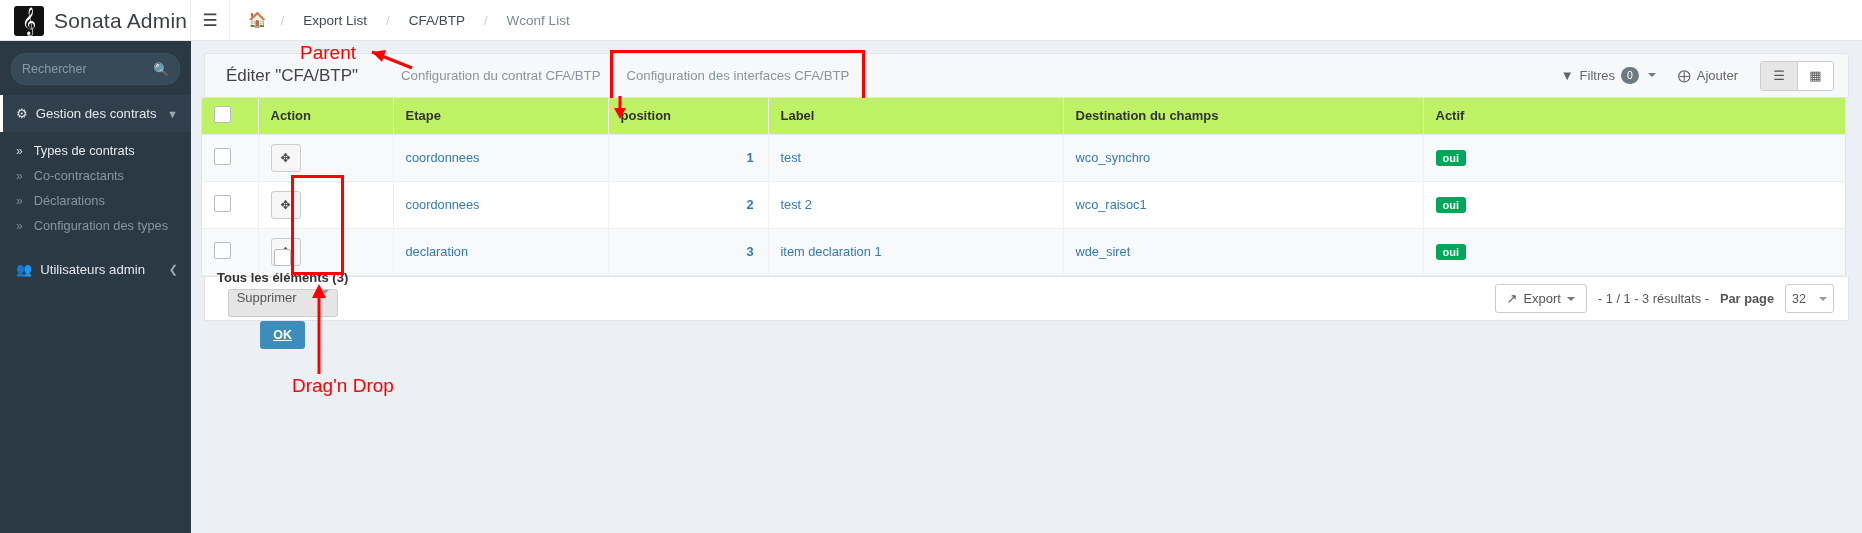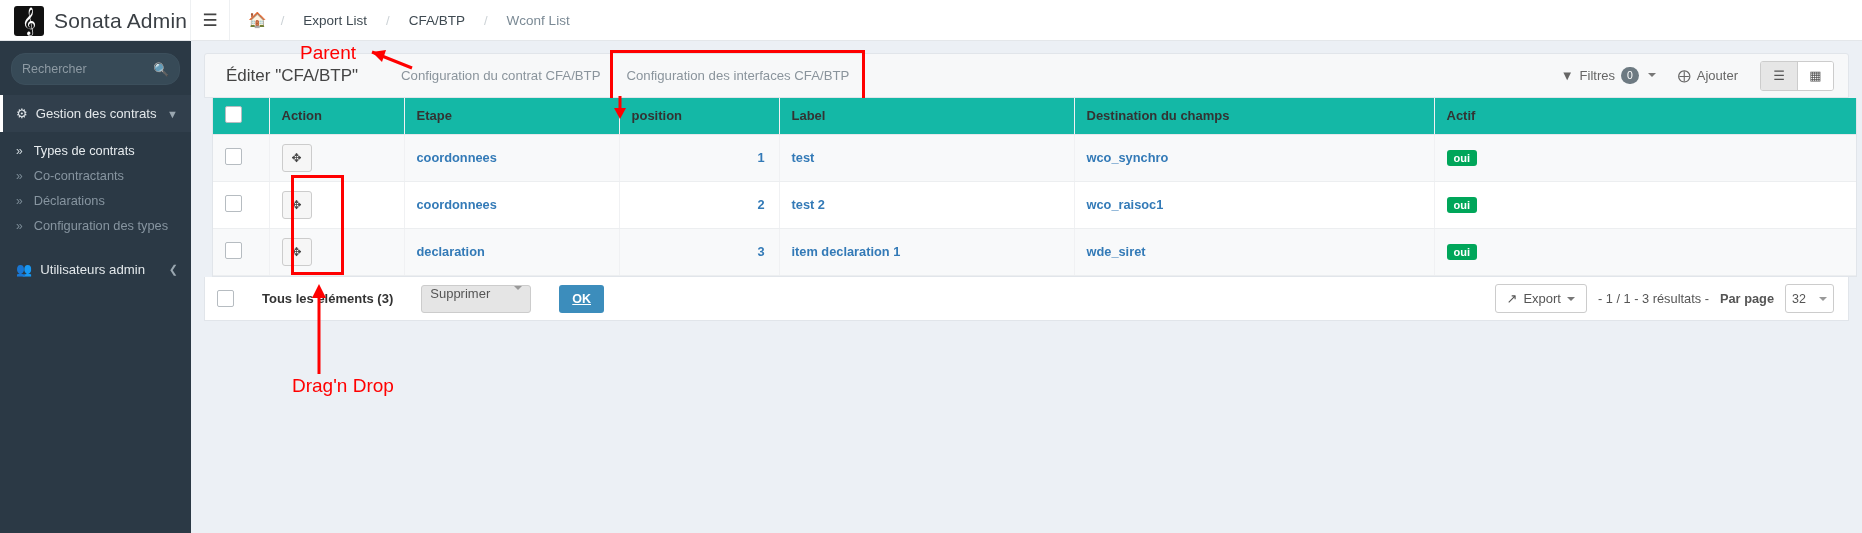--- a/index.html
+++ b/index.html
@@ -58,45 +58,45 @@
   #head-right { margin-left:auto; display:flex; align-items:center; padding-right:14px; gap:0; }
   .tool-link { font-size:13px; color:#666; display:flex; align-items:center; gap:6px; margin-right:22px; cursor:pointer; white-space:nowrap;}
   .tool-link .badge-count { background:#6d7a82; color:#fff; border-radius:9px; font-size:10.5px; padding:1px 6px; line-height:1.35; }
   .tool-link .caret { border-left:4px solid transparent; border-right:4px solid transparent; border-top:4px solid #777; margin-left:3px; }
   .viewgroup { display:flex; border:1px solid #ccc; border-radius:3px; overflow:hidden; }
   .viewgroup .vbtn { width:36px; height:28px; display:flex; align-items:center; justify-content:center; background:#fff; cursor:pointer; color:#555; font-size:13px;}
   .viewgroup .vbtn.active { background:#e6e6e6; }
   .viewgroup .vbtn + .vbtn { border-left:1px solid #ccc; }
 
   
-  #table-panel { position:absolute; top:57px; left:21px; width:1645px; background:#14b8a6; border:1px solid #e1e5ea; border-top:0; }
+  #table-panel { position:absolute; top:57px; left:10px; width:1645px; background:#bef264; border:1px solid #e1e5ea; border-top:0; }
   table { border-collapse:collapse; width:100%; table-layout:fixed; }
   thead th { height:36px; font-size:13px; color:#333; text-align:left; font-weight:bold; border-bottom:1px solid #e6e8eb; border-right:1px solid #f0f1f3; padding:0 0 0 12px; vertical-align:middle;}
   thead th:last-child { border-right:0; }
   tbody td { height:47px; font-size:12.8px; border-bottom:1px solid #eceef0; border-right:1px solid #f0f1f3; padding:0 0 0 12px; vertical-align:middle; }
   tbody td:last-child { border-right:0; }
   tbody tr.odd td { background:#f8f9fa; }
   tbody tr.even td { background:#ffffff; }
   .c-check { width:56px; }
   .c-action { width:135px; }
   .c-etape { width:215px; }
   .c-pos { width:160px; text-align:right; padding-right:14px !important; }
   .c-label { width:295px; }
   .c-dest { width:360px; }
   .c-actif { width:auto; }
   th.c-pos { text-align:left; padding-right:0 !important; padding-left:12px !important;}
   .chk { width:17px; height:17px; border:1px solid #b6bcc1; background:#fff; border-radius:2px; display:inline-block; }
   .drag-btn { width:30px; height:28px; border:1px solid #ccc; background:#f6f6f6; border-radius:3px; display:flex; align-items:center; justify-content:center; color:#444; font-size:12px; cursor:move;}
-  .lnk { color:#337ab7; font-weight:bold; text-decoration:none; }
+  .lnk { color:#337ab7; font-weight:normal; text-decoration:none; }
   .pos-num { color:#337ab7; font-weight:bold; }
   .badge-oui { display:inline-block; background:#00a65a; color:#fff; font-size:11px; font-weight:bold; border-radius:3px; padding:2px 7px; }
 
   
   #footer-panel { position:absolute; left:13px; width:1645px; height:44px; background:#fff; border:1px solid #e1e5ea; border-top:0; display:flex; align-items:center; padding:0 14px 0 12px; }
-  .f-left { display:flex; align-items:center; gap:28px; }
+  .f-left { display:flex; align-items:center; gap:4px;flex-direction:column; }
   .f-label { font-size:13px; font-weight:bold; color:#333; }
   .f-select { height:28px; min-width:110px; border:1px solid #ccc; border-radius:3px; background:#e5e5e5; font-size:13px; color:#555; display:flex; align-items:flex-start; padding:0 8px; position:relative;}
   .f-select .car { margin-left:auto; border-left:4px solid transparent; border-right:4px solid transparent; border-top:4px solid #999; }
   .ok-btn { height:28px; background:#3c8dbc; color:#fff; border:0; border-radius:3px; font-size:12.5px; font-weight:bold; padding:0 13px; cursor:pointer; font-family:"Liberation Sans", sans-serif;text-decoration:underline;}
   .f-right { margin-left:auto; display:flex; align-items:center; gap:11px; }
   .exp-btn { height:29px; border:1px solid #ccc; border-radius:3px; background:#fff; font-size:13px; color:#555; display:flex; align-items:center; gap:6px; padding:0 11px; cursor:pointer;}
   .pag-text { font-size:12.8px; color:#555; }
   .pp-select { width:49px; height:29px; border:1px solid #ccc; border-radius:3px; background:#fff; font-size:12.5px; color:#555; display:flex; align-items:center; padding:0 6px; }
   .pp-select .car { margin-left:auto; border-left:4px solid transparent; border-right:4px solid transparent; border-top:4px solid #999; }
 

